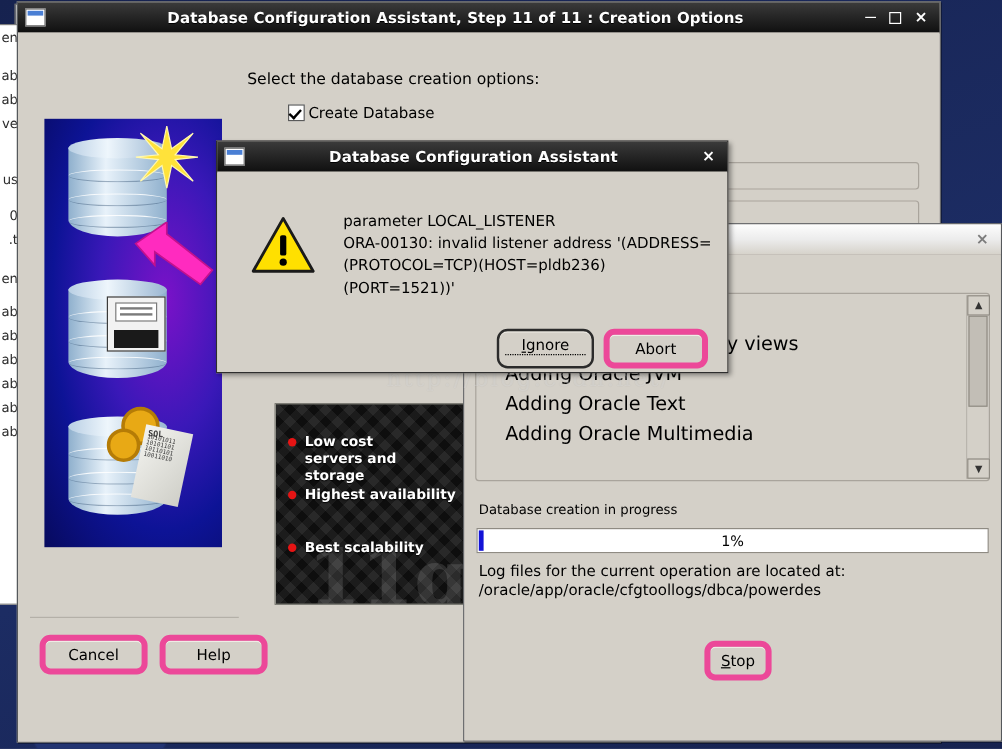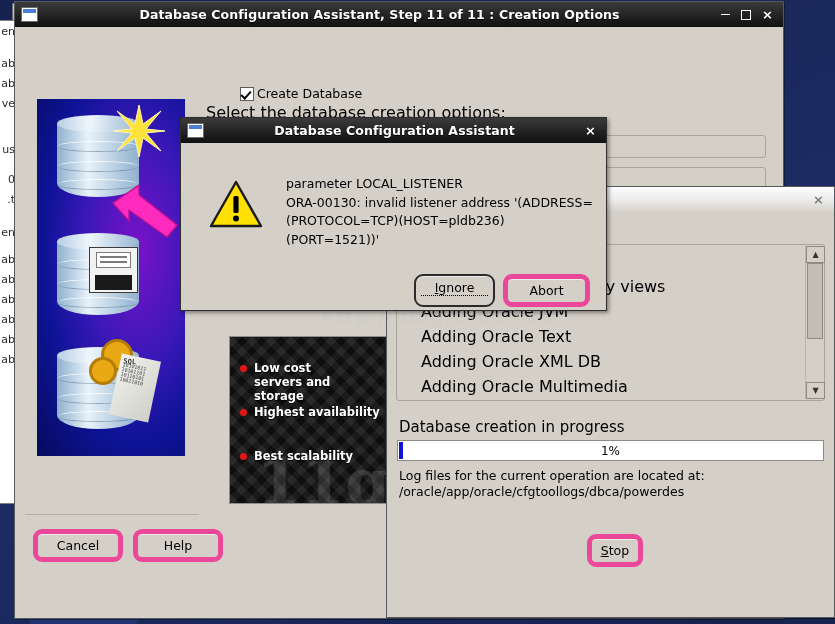--- a/index.html
+++ b/index.html
@@ -40,21 +40,21 @@
        font-family:"DejaVu Sans","Liberation Sans",sans-serif;font-size:12.5px;color:#000;
        padding:4px 0;text-align:center;cursor:default;
        box-shadow:inset 0 1px 0 #efece6;}
   .btn.focus{border:2px solid #2b2b2b;}
   .btn.focus .lbl{border-bottom:1px dotted #000;padding:0 14px;}
   .btn.focus .u,.btn .u{text-decoration:underline;}
 
   
   #mainwin{left:14px;top:1px;width:768px;height:616px;}
   #mainwin .body{position:absolute;left:0;right:0;top:25px;bottom:0;background:#d4d0c8;}
-  #m-prompt{position:absolute;left:191px;top:32px;font-size:16px;color:#000;margin-top:44px;}
+  #m-prompt{position:absolute;left:191px;top:32px;font-size:13px;color:#000;}
   .cbrow{position:absolute;display:flex;align-items:center;gap:3px;font-size:12.5px;}
   .cbox{width:12px;height:12px;background:#fff;border:1px solid #5a5a5a;position:relative;flex:0 0 auto;}
   .cbox.on:after{content:"";position:absolute;left:2px;top:1px;width:4px;height:8px;
        border:solid #000;border-width:0 2px 2px 0;transform:rotate(42deg);}
   .fakefield{position:absolute;height:21px;background:#d4d0c8;border:1px solid #a9a49c;border-radius:3px;}
   #m-side{position:absolute;left:10px;top:52px;width:174px;bottom:60px;}
   #m-sep{position:absolute;left:10px;width:174px;top:487px;border-top:1px solid #b4b0a8;}
   #m-art{position:absolute;left:12px;top:20px;width:148px;height:357px;
      background:radial-gradient(ellipse at 68% 42%, #7a12c8 0%, #3a18b8 38%, #0d1396 66%, #070a5e 100%);
      overflow:hidden;}
@@ -98,21 +98,21 @@
   #progwin .body{position:absolute;left:0;right:0;top:25px;bottom:0;background:#d4d0c8;}
   #p-list{position:absolute;left:9px;top:32px;right:9px;height:155px;background:#d4d0c8;
      border:1px solid #a9a49c;border-radius:3px;}
   #p-items{position:absolute;left:8px;top:4px;right:24px;bottom:2px;overflow:hidden;font-size:16px;margin-left:16px;}
   #p-items div{height:25px;line-height:25px;white-space:nowrap;}
   #p-items div.cur{font-weight:bold;}
   #p-sb{position:absolute;right:1px;top:1px;bottom:1px;width:17px;background:#d4d0c8;border-left:1px solid #b9b5ad;}
   .sbar{position:absolute;left:0;width:17px;height:15px;background:#d4d0c8;border:1px solid #8f8b83;
      display:flex;align-items:center;justify-content:center;font-size:8px;color:#333;}
   #sb-thumb{position:absolute;left:1px;top:17px;width:14px;height:74px;background:#c2beb6;border:1px solid #8f8b83;}
-  #p-status{position:absolute;left:12px;top:206px;font-size:15px;}
+  #p-status{position:absolute;left:12px;top:206px;font-size:11px;}
   #p-bar{position:absolute;left:10px;top:228px;right:10px;height:19px;background:#fff;border:1px solid #8f8b83;}
   #p-fill{position:absolute;left:1px;top:1px;bottom:1px;background:#1313d6;}
   #p-pct{position:absolute;inset:0;display:flex;align-items:center;justify-content:center;font-size:12px;}
   #p-log{position:absolute;left:12px;top:256px;right:10px;font-size:12.5px;line-height:16px;}
   #p-stop{position:absolute;left:200px;top:322px;width:46px;}
 
   
   #errwin{left:180px;top:117px;width:425px;height:192px;border:1px solid #2e2e2e;
      box-shadow:2px 2px 4px rgba(0,0,0,.4);}
   #errwin .body{position:absolute;left:0;right:0;top:25px;bottom:0;background:#d4d0c8;}
@@ -283,21 +283,20 @@
     </div>
   </div>
   <div class="body">
 
     <div id="p-list">
       <div id="p-items">
         <div class="cur">instance</div>
         <div>Creating data dictionary views</div>
         <div>Adding Oracle JVM</div>
         <div>Adding Oracle Text</div>
-        <div>Adding Oracle XML DB</div>
         <div>Adding Oracle Multimedia</div>
       </div>
       <div id="p-sb">
         <div class="sbar" style="top:0">▲</div>
         <div id="sb-thumb"></div>
         <div class="sbar" style="bottom:0">▼</div>
       </div>
     </div>
 
     <div id="p-status">Database creation in progress</div>

